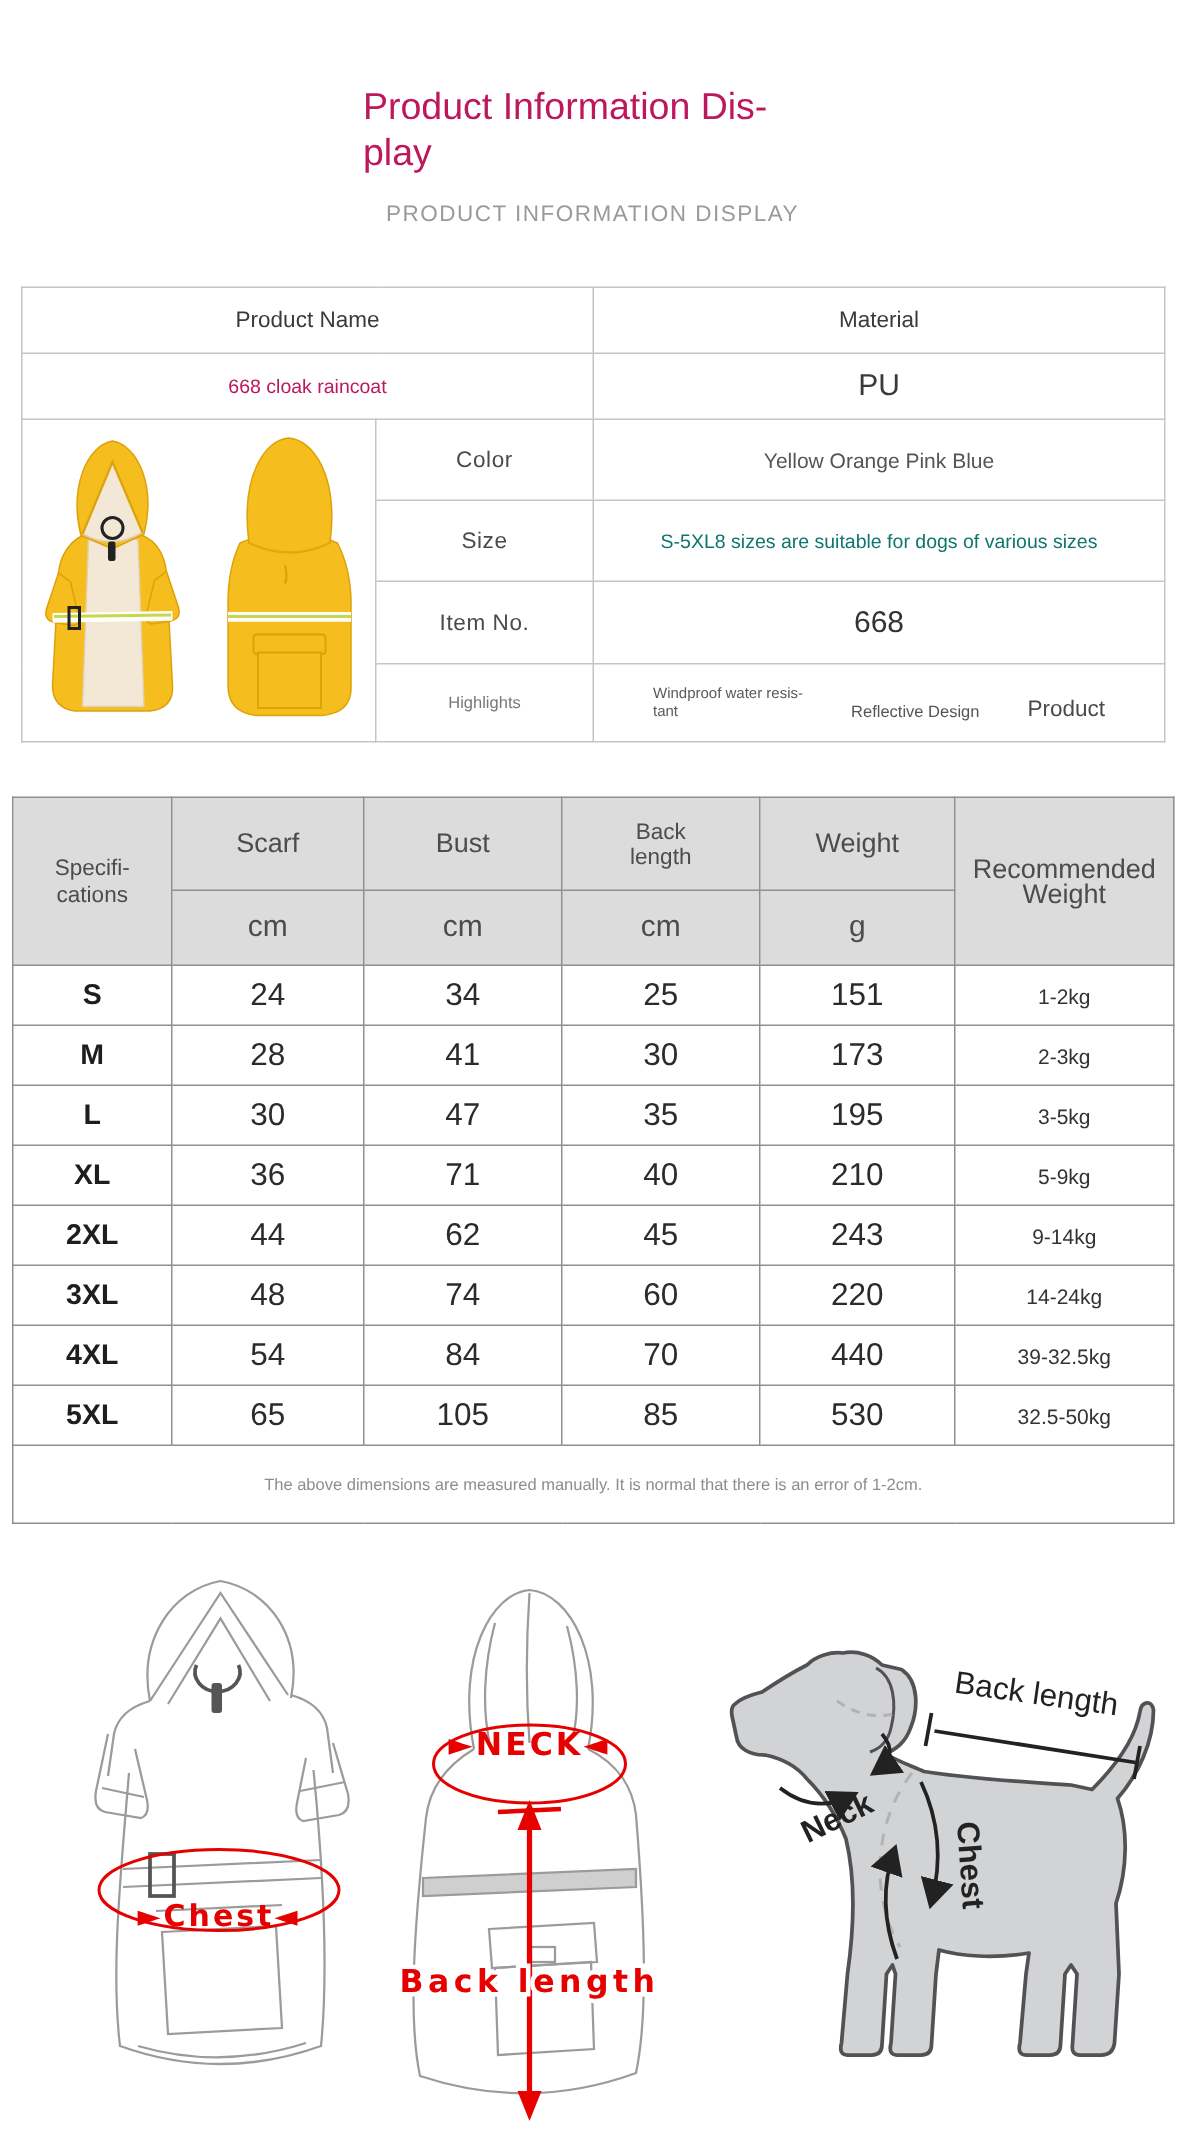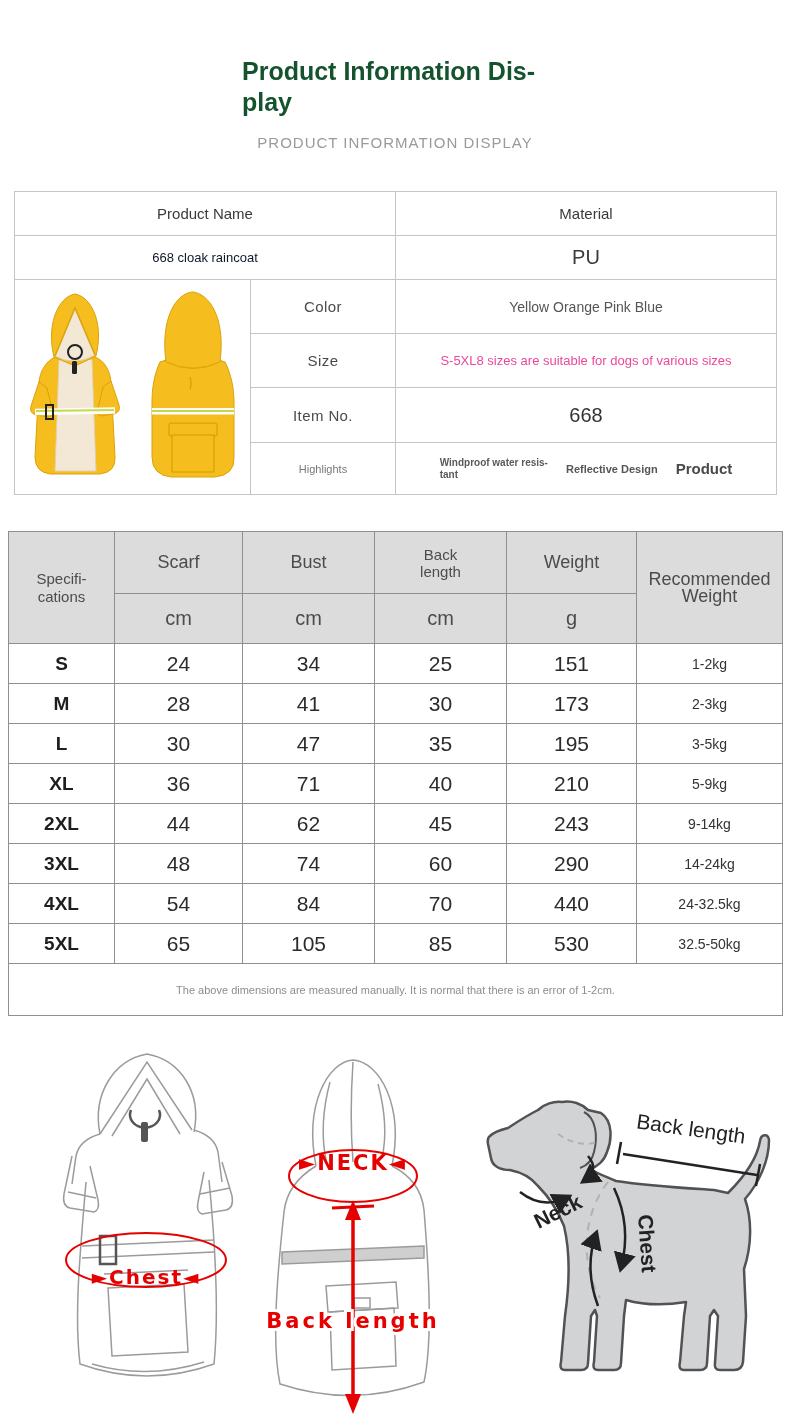--- a/index.html
+++ b/index.html
@@ -1,39 +1,39 @@
 <!DOCTYPE html>
 <html><head>
 <meta charset="utf-8">
 <style>
   html,body{margin:0;padding:0;background:#fff;}
   body{width:790px;font-family:"Liberation Sans","DejaVu Sans",sans-serif;color:#333;}
   .page{width:790px;position:relative;}
 
   
   .hdr{padding-top:56px;}
-  .title{margin-left:242px;width:300px;font-size:25px;line-height:31px;color:#14532d;white-space:pre-line;font-weight:700;}
+  .title{margin-left:242px;width:300px;font-size:25px;line-height:31px;color:#be185d;white-space:pre-line;font-weight:400;}
   .subtitle{margin-top:16px;text-align:center;font-size:15px;letter-spacing:1px;color:#9a9a9a;}
 
   
   table{border-collapse:collapse;}
   .ptable{margin:40px 0 0 14px;width:762px;table-layout:fixed;}
   .ptable td,.ptable th{border:1px solid #c5c5c5;text-align:center;vertical-align:middle;font-weight:400;padding:0 4px;}
   .ptable .r1{height:44px;font-size:15px;color:#3a3a3a;}
   .ptable .r2{height:44px;}
-  .pname-val{font-size:13px;color:#0f172a;}
+  .pname-val{font-size:13px;color:#be185d;}
   .pu-val{font-size:20px;color:#3a3a3a;}
   .lbl{font-size:15px;color:#4a4a4a;letter-spacing:.4px;}
   .lbl-sm{font-size:11px;color:#787878;margin-top:38px;}
   .val{font-size:14px;color:#555;}
-  .val-sm{font-size:13px;color:#ec4899;}
+  .val-sm{font-size:13px;color:#0f766e;}
   .val-big{font-size:20px;color:#333;}
   .row-c{height:54px;} .row-s{height:54px;} .row-i{height:55px;} .row-h{height:52px;}
   .img-cell{padding:4px;}
-  .hl-wrap{display:flex;align-items:center;justify-content:center;gap:18px;font-weight:bold;}
+  .hl-wrap{display:flex;align-items:flex-end;justify-content:center;gap:32px;}
   .hl-0{font-size:10px;color:#5a5a5a;white-space:pre-line;text-align:left;line-height:12px;}
   .hl-1{font-size:11px;color:#555;}
   .hl-2{font-size:15px;color:#4a4a4a;}
 
   
   .stable{margin:36px 0 0 8px;width:774px;table-layout:fixed;}
   .stable td,.stable th{border:1px solid #8f8f8f;text-align:center;vertical-align:middle;padding:0;}
   .stable th{background:#dcdcdc;font-weight:400;color:#4c4c4c;}
   .h1{height:62px;font-size:18px;}
   .h1 .two{white-space:pre-line;font-size:15px;line-height:17px;}
@@ -206,30 +206,30 @@
       <td class="num">62</td>
       <td class="num">45</td>
       <td class="num">243</td>
       <td class="rec">9-14kg</td>
     </tr>
     <tr class="drow">
       <td class="sz">3XL</td>
       <td class="num">48</td>
       <td class="num">74</td>
       <td class="num">60</td>
-      <td class="num">290</td>
+      <td class="num">220</td>
       <td class="rec">14-24kg</td>
     </tr>
     <tr class="drow">
       <td class="sz">4XL</td>
       <td class="num">54</td>
       <td class="num">84</td>
       <td class="num">70</td>
       <td class="num">440</td>
-      <td class="rec">24-32.5kg</td>
+      <td class="rec">39-32.5kg</td>
     </tr>
     <tr class="drow">
       <td class="sz">5XL</td>
       <td class="num">65</td>
       <td class="num">105</td>
       <td class="num">85</td>
       <td class="num">530</td>
       <td class="rec">32.5-50kg</td>
     </tr>
     <tr class="noterow">

